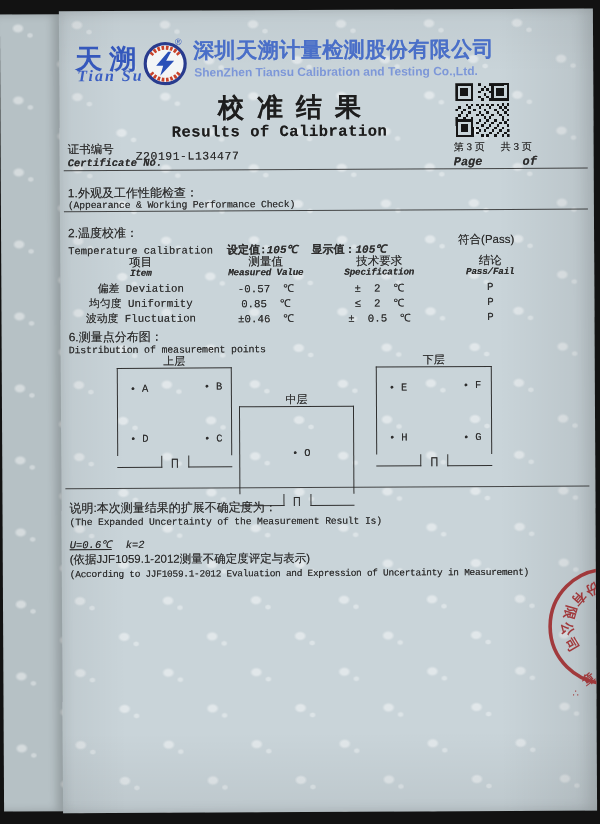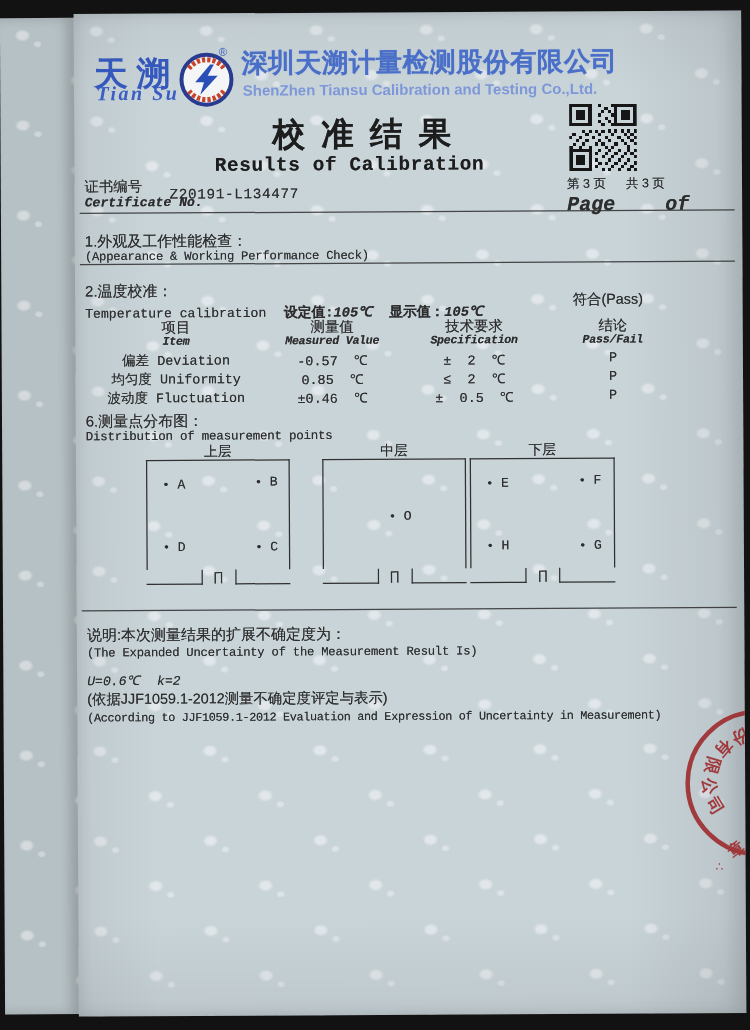--- a/index.html
+++ b/index.html
@@ -38,21 +38,21 @@
   .logo-reg{left:116px;top:26px;font-size:9px;color:#3558bc;}
   .logo-en{left:18px;top:56px;font-size:16px;color:#3a5ec2;font-family:"Liberation Serif",serif;font-style:italic;font-weight:bold;letter-spacing:2px;}
   .emblem{left:84px;top:31px;width:44px;height:44px;}
   .company-cn{left:134px;top:26px;font-size:21px;font-weight:bold;color:#4a6fc8;letter-spacing:.5px;white-space:nowrap;text-shadow:0 0 .6px rgba(74,111,200,.6);}
   .company-en{left:135px;top:55px;font-size:12px;font-weight:bold;color:#7d97d8;white-space:nowrap;}
   .title-cn{left:110px;top:80px;width:240px;text-align:center;font-size:26px;font-weight:600;color:#1d1d1d;letter-spacing:13px;text-indent:13px;white-space:nowrap;}
   .title-en{left:95px;top:113px;width:250px;text-align:center;font-size:15.5px;font-weight:bold;letter-spacing:.5px;color:#1d1d1d;white-space:nowrap;}
   .qr{left:396px;top:74px;width:54px;height:54px;}
   .pinfo-cn{left:394px;top:131px;font-size:10px;white-space:nowrap;}
   .pinfo-cn .gap{position:static;display:inline-block;width:16px;}
-  .pinfo-en{left:394px;top:146px;font-size:16px;white-space:nowrap;}
+  .pinfo-en{left:394px;top:146px;font-size:12px;white-space:nowrap;}
   .pinfo-en .gap{position:static;display:inline-block;width:40px;}
   .certlab-cn{left:8px;top:131px;font-size:11.5px;}
   .certlab-en{left:8px;top:146px;font-size:10.5px;text-align:center;}
   .certno{left:76px;top:139px;font-size:11.5px;letter-spacing:.5px;}
 
   .hr{height:0;border-top:1.8px solid #2c2c2c;left:4px;width:524px;opacity:.85;}
   .hr1{top:159px;} .hr2{top:200px;} .hr3{top:477px;}
 
   
   .s1-cn{left:8px;top:174px;font-size:12px;}
@@ -85,21 +85,21 @@
   .pt.ct{left:52px;top:40px;}
   .box-bottom{position:relative;display:flex;height:12px;}
   .box-bottom .seg{position:relative;flex:1;border-bottom:1.6px solid #303030;}
   .box-bottom .seg.l{border-right:1.6px solid #303030;}
   .box-bottom .seg.r{border-left:1.6px solid #303030;}
   .box-bottom .gapsym{position:relative;width:26px;text-align:center;font-size:10px;line-height:14px;}
 
   
   .n1-cn{left:8px;top:489px;font-size:12px;}
   .n1-en{left:8px;top:506px;font-size:9.8px;letter-spacing:-.2px;}
-  .n-u{left:8px;top:526px;font-size:10.5px;font-style:italic;}
+  .n-u{left:8px;top:526px;font-size:10.5px;font-style:italic;text-decoration:underline;}
   .n-u .k{position:static;display:inline-block;margin-left:14px;}
   .n2-cn{left:8px;top:541px;font-size:11.5px;}
   .n2-en{left:8px;top:558px;font-size:9.5px;letter-spacing:-.3px;}
 
   .stamp{left:468px;top:545px;width:132px;height:152px;opacity:.9;}
 </style>
 </head>
 <body>
 
 <div class="photo">
@@ -218,21 +218,21 @@
         <span class="pt mono bl">D</span>
         <span class="pt mono br">C</span>
       </div>
       <div class="box-bottom">
             <span class="seg l"></span>
             <span class="gapsym">∏</span>
             <span class="seg r"></span>
           </div>
     </div>
 
-    <div class="layer ink" style="left:197px;width:115px;">
+    <div class="layer ink" style="left:178px;width:115px;margin-top:39px;">
       <span class="llabel">中层</span>
       <div class="lbox">
         <span class="pt mono ct">O</span>
       </div>
       <div class="box-bottom">
             <span class="seg l"></span>
             <span class="gapsym">∏</span>
             <span class="seg r"></span>
           </div>
     </div>

